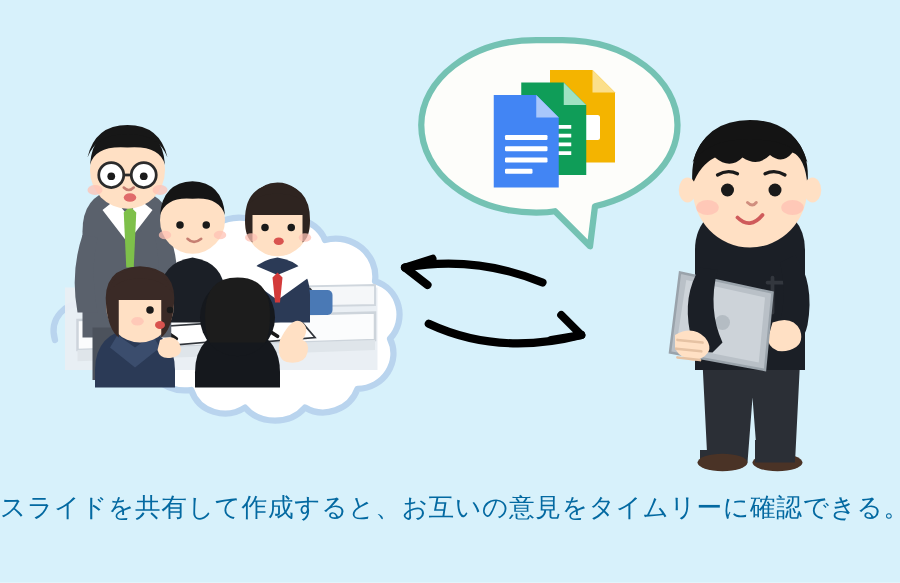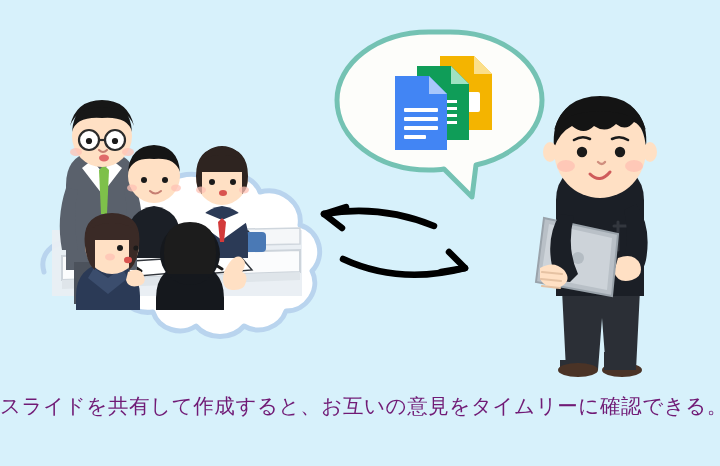--- a/index.html
+++ b/index.html
@@ -27,21 +27,21 @@
     height: 466px;
   }
   #caption {
     position: absolute;
     left: 0;
     top: 392px;
     width: 720px;
     text-align: center;
     font-size: 20.5px;
     letter-spacing: 0.6px;
-    color: #701a75;
+    color: #0369a1;
     font-family: Liberation Sans, sans-serif;
     white-space: nowrap;
   }
 </style>
 </head>
 <body>
 
 <div id="slide">
 
   <svg class="layer" viewBox="0 0 720 466" xmlns="http://www.w3.org/2000/svg">

